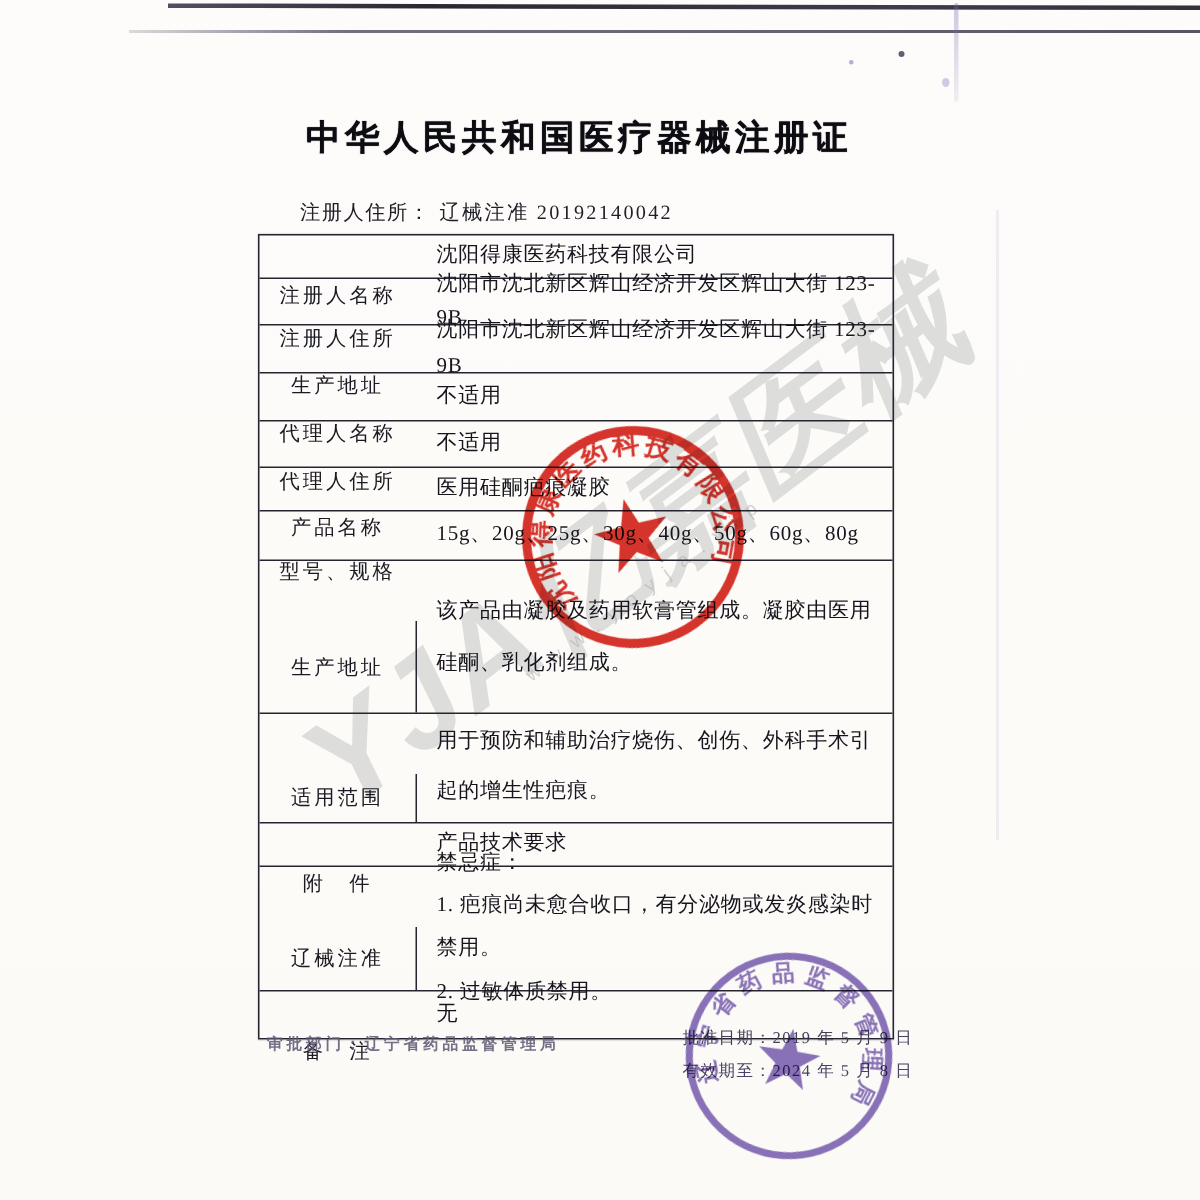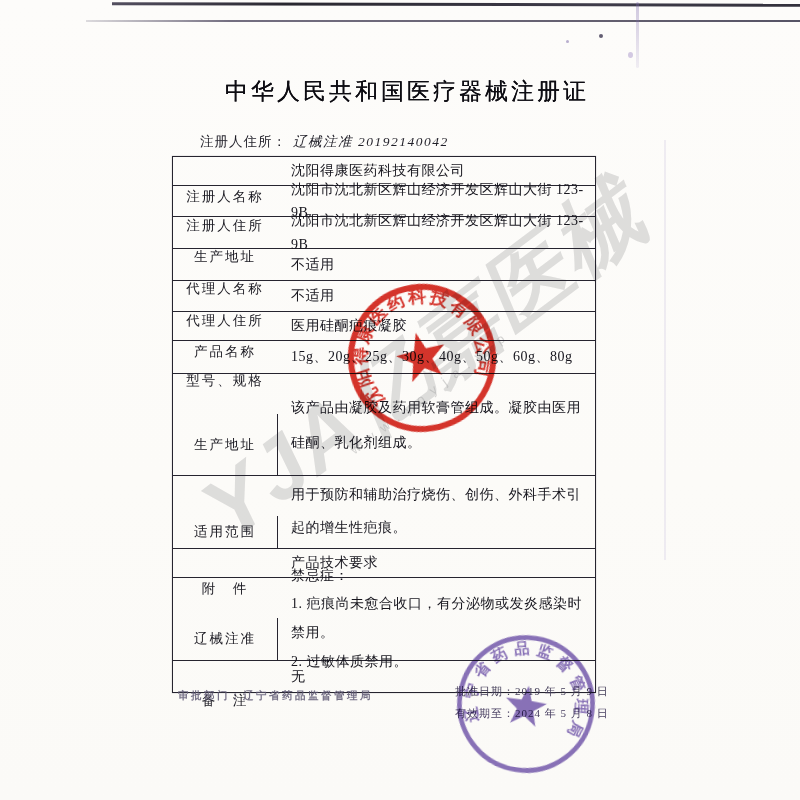--- a/index.html
+++ b/index.html
@@ -16,25 +16,25 @@
     background:linear-gradient(90deg,rgba(90,84,108,.25),#514b62 20%,#3c374c 75%,#2c2940); opacity:.8; }
   .crease-v { position:absolute; left:664px; top:140px; width:2px; height:420px;
     background:rgba(150,130,190,0.13); }
   .streak-tr { position:absolute; left:636px; top:2px; width:3px; height:66px;
     background:linear-gradient(180deg,rgba(120,100,170,.35),rgba(150,130,190,.12)); border-radius:2px; }
   .speck-a { position:absolute; left:599px; top:34px; width:4px; height:4px; background:#3c3650; border-radius:50%; opacity:.8; }
   .speck-b { position:absolute; left:566px; top:40px; width:3px; height:3px; background:#8b7ab0; border-radius:50%; opacity:.6; }
   .speck-c { position:absolute; left:628px; top:52px; width:5px; height:6px; background:#a08cc6; border-radius:50%; opacity:.45; }
 
   .title { position:absolute; left:0; top:76px; width:772px; text-align:center;
-    font-size:23px; font-weight:normal; letter-spacing:3px; color:#0d0c12;
-    text-shadow:0 0 .6px #0d0c12;margin-left:21px; }
+    font-size:23px; font-weight:bold; letter-spacing:3px; color:#0d0c12;
+    text-shadow:0 0 .6px #0d0c12; }
 
   .regline { position:absolute; left:200px; top:133px; font-size:13.5px; letter-spacing:1px; color:#201f28; }
-  .regline .no { margin-left:6px; letter-spacing:1.5px;font-style:italic; }
+  .regline .no { margin-left:6px; letter-spacing:1.5px; }
 
   
   .cert-table { position:absolute; left:172px; top:156px; width:422px;
     border:1.6px solid #26242f; box-shadow:0 0 1px rgba(40,36,56,.4); }
   .row { display:flex; border-top:1.5px solid #26242f; }
   .row:first-child { border-top:none; }
   .cell-label { width:104px; flex:0 0 104px; border-right:1.6px solid #26242f;
     display:flex; align-items:center; justify-content:center; text-align:center;
     font-size:13.5px; letter-spacing:2px; color:#1b1a22;margin-top:40px; }
   .cell-value { flex:1; display:flex; align-items:center;

